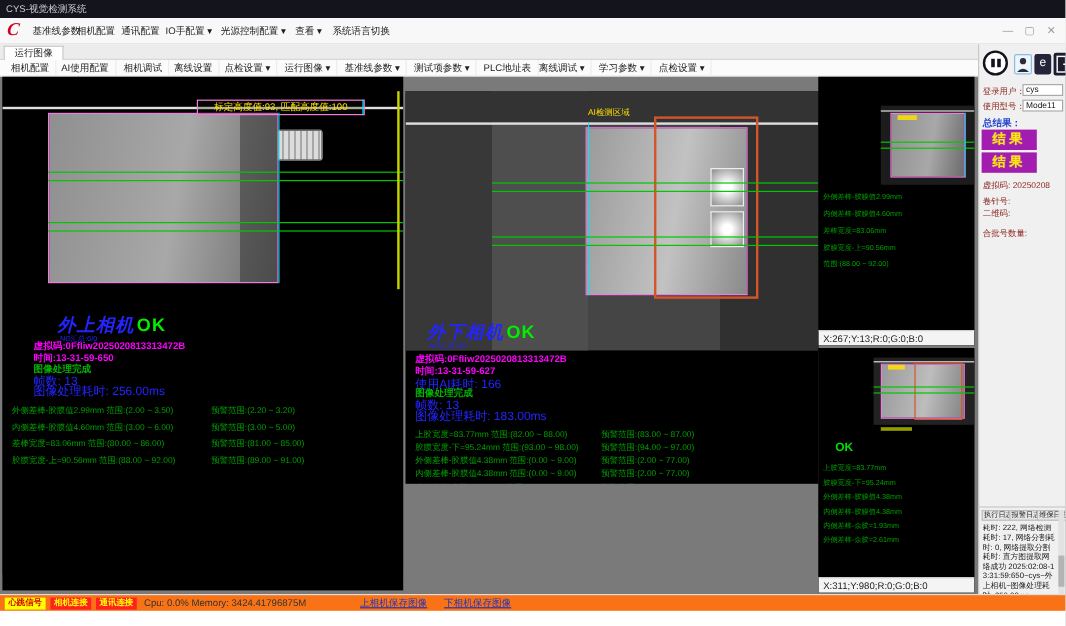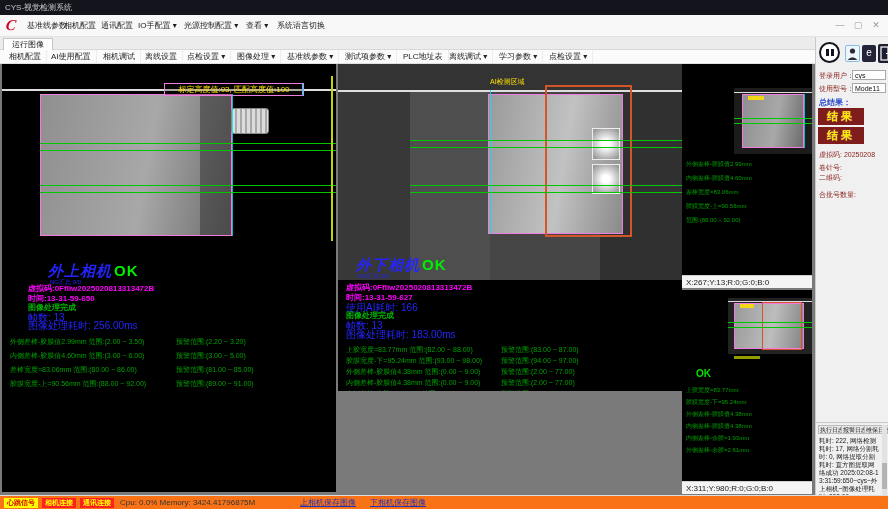--- a/index.html
+++ b/index.html
@@ -47,21 +47,21 @@
   .meas,.warn{position:absolute;font-size:7px;color:#00a000;white-space:nowrap;}
   .mini{font-size:6px;color:#00a000;white-space:nowrap;}
   .ok-big{font-size:10px;font-weight:bold;color:#00e000;}
 
   
   #sidebar{left:815px;top:37px;width:73px;height:458px;background:#f0f0f0;border-left:1px solid #c9c9c9;box-sizing:border-box;}
   .sb-label{font-size:7px;color:#8b2520;white-space:nowrap;}
   .sb-input{background:#fff;border:1px solid #a9a9a9;font-size:7px;line-height:9px;height:10px;
             padding:0 2px;box-sizing:border-box;color:#111;white-space:nowrap;overflow:hidden;}
   .total-label{font-size:8px;font-weight:bold;color:#2244cc;}
-  .result-box{width:46px;height:17px;background:#7f1d1d;color:#ffe800;font-weight:bold;font-size:11px;
+  .result-box{width:46px;height:17px;background:#a21caf;color:#ffe800;font-weight:bold;font-size:11px;
               line-height:17px;text-align:center;letter-spacing:3px;text-shadow:0 0 1px #caa;}
   .pause-btn{width:21px;height:21px;border:2px solid #13131f;border-radius:50%;box-sizing:border-box;background:#fff;}
   .pause-btn i{position:absolute;top:5px;width:3px;height:7px;background:#13131f;}
   .sq-btn{box-sizing:border-box;border-radius:2px;}
   .log-tab{font-size:6px;color:#222;background:#e6e6e6;border:1px solid #bbb;height:9px;line-height:8px;
            padding:0 1px;box-sizing:border-box;white-space:nowrap;}
   .log-box{font-size:6.5px;line-height:8px;color:#1a1a1a;word-break:break-all;}
   .scrollbar{width:5px;background:#e2e2e2;}
   .scroll-thumb{position:absolute;left:0;width:5px;height:26px;background:#b4b4b4;}
 
@@ -97,21 +97,21 @@
 <div id="tabrow" class="abs">
   <span class="abs tab">运行图像</span>
 </div>
 
 <div id="toolbar" class="abs">
   <span class="abs tool-item" style="left:4px">相机配置</span>
   <span class="abs tool-item" style="left:46px">AI使用配置</span>
   <span class="abs tool-item" style="left:98px">相机调试</span>
   <span class="abs tool-item" style="left:140px">离线设置</span>
   <span class="abs tool-item" style="left:182px">点检设置 ▾</span>
-  <span class="abs tool-item" style="left:232px">图像处理 ▾</span>
+  <span class="abs tool-item" style="left:232px">运行图像 ▾</span>
   <span class="abs tool-item" style="left:282px">基准线参数 ▾</span>
   <span class="abs tool-item" style="left:340px">测试项参数 ▾</span>
   <span class="abs tool-item" style="left:398px">PLC地址表</span>
   <span class="abs tool-item" style="left:444px">离线调试 ▾</span>
   <span class="abs tool-item" style="left:494px">学习参数 ▾</span>
   <span class="abs tool-item" style="left:544px">点检设置 ▾</span>
 </div>
 
 <div id="main" class="abs">
 
@@ -152,21 +152,21 @@
         <span class="meas">差棒宽度=83.06mm 范围:(80.00 ~ 86.00)</span>
         <span class="warn" style="left:166px;">预警范围:(81.00 ~ 85.00)</span>
       </div>
       <div class="abs meas-row" style="top:315px;">
         <span class="meas">胶膜宽度-上=90.56mm 范围:(88.00 ~ 92.00)</span>
         <span class="warn" style="left:166px;">预警范围:(89.00 ~ 91.00)</span>
       </div>
     </div>
   </div>
 
-  <div class="abs panel" style="left:338px;top:0;width:344px;height:327px;">
+  <div class="abs panel" style="left:338px;top:12px;width:344px;height:327px;">
     <div class="abs" style="left:0;top:0;right:0;height:415px;background:#000;">
       <div class="abs" style="left:0;top:0;right:0;height:216px;background:#454545;">
         <div class="abs" style="left:0;top:0;width:72px;height:216px;background:#383838;"></div>
         <div class="abs" style="left:72px;top:0;width:80px;height:216px;background:#4e4e4e;"></div>
         <div class="abs" style="left:262px;top:0;right:0;height:216px;background:#303030;"></div>
         <div class="abs" style="left:0;top:0;right:0;height:26px;background:#333;"></div>
         <div class="abs brightline" style="left:0;right:0;top:26px;"></div>
       </div>
       <div class="abs part" style="left:150px;top:30px;width:135px;height:140px;background:linear-gradient(100deg,#9a9a9a,#c2c2c2 55%,#8a8a8a);"></div>
       <div class="abs" style="left:207px;top:21px;width:87px;height:152px;border:2px solid #d4552a;box-sizing:border-box;"></div>

